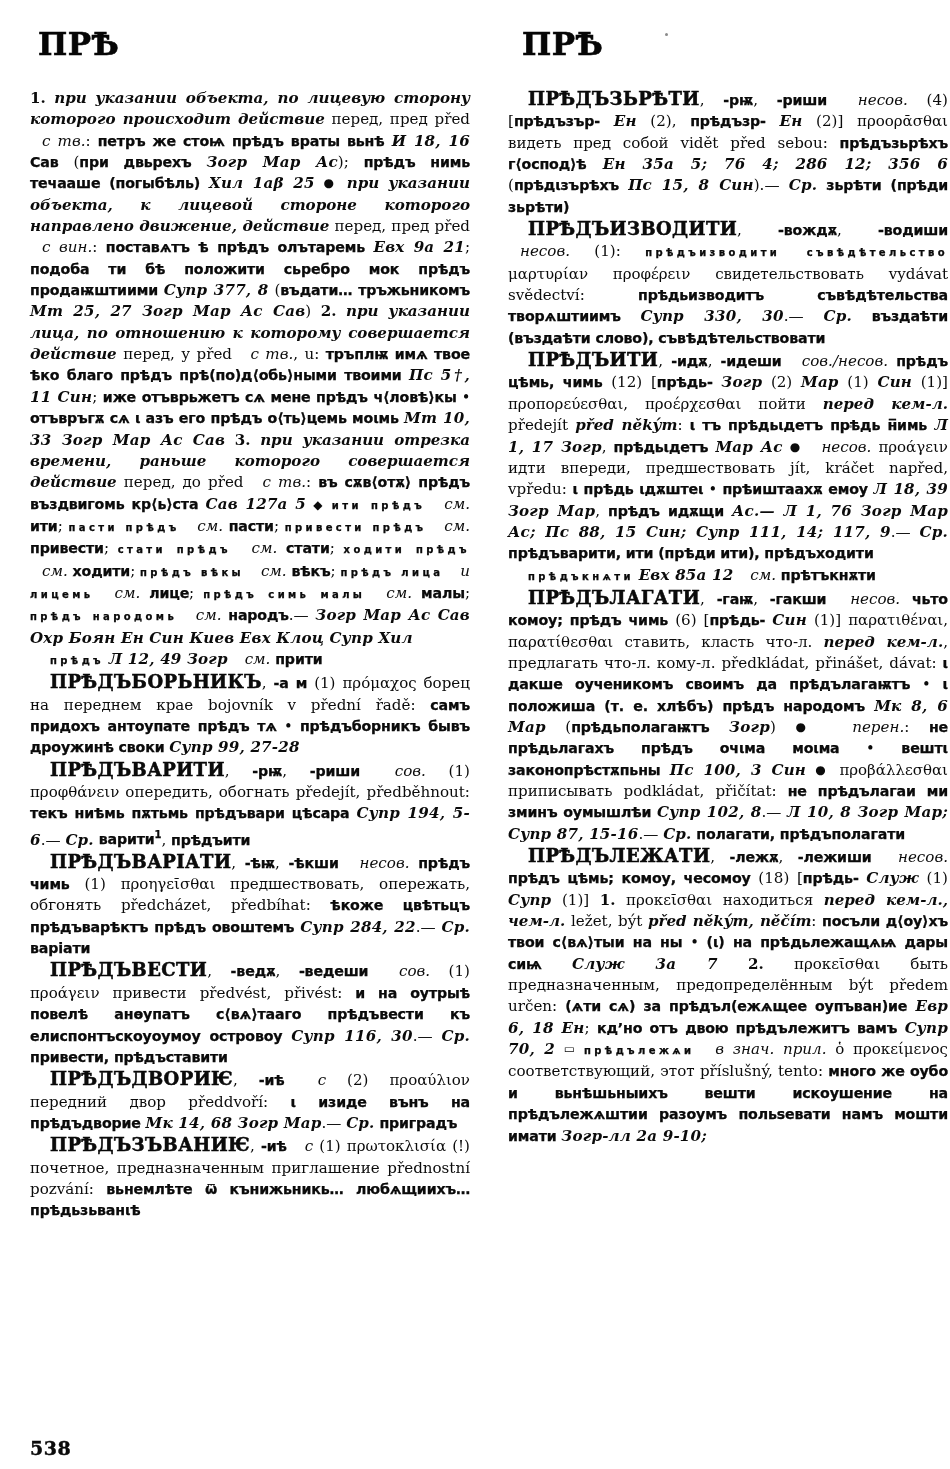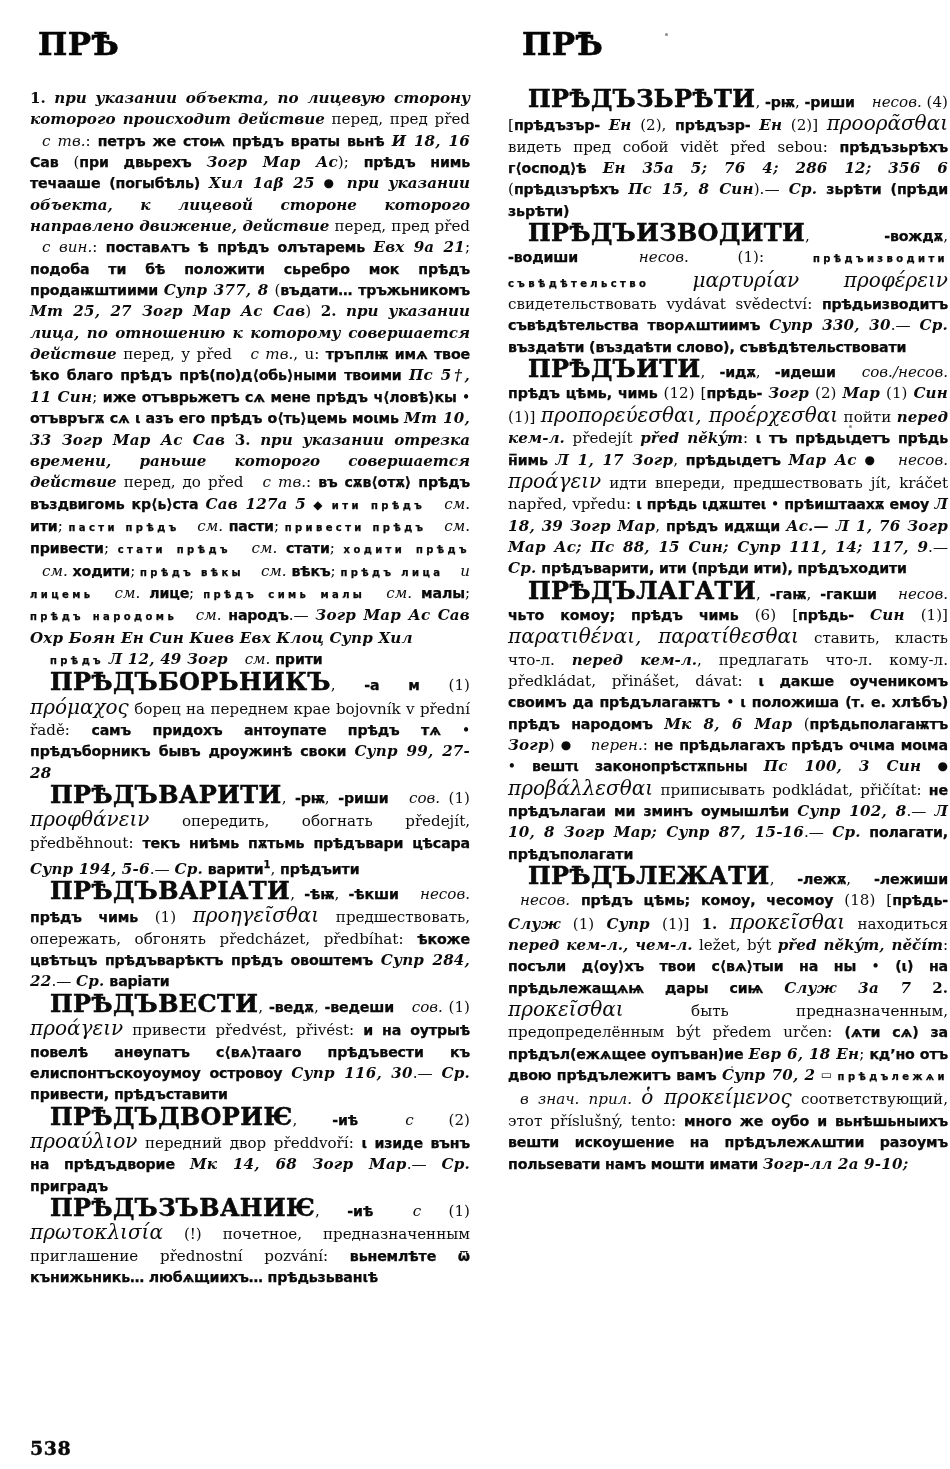--- a/index.html
+++ b/index.html
@@ -87,21 +87,21 @@
     font-family: "DejaVu Sans", "Liberation Sans", sans-serif;
     font-weight: 700;
     font-size: 14.2px;
     letter-spacing: -0.15px;
     -webkit-text-stroke: 0.25px #000;
   }
   
   .hw {
     font-family: "DejaVu Serif", "Liberation Serif", serif;
     font-weight: 700;
-    font-size: 24px;
+    font-size: 18px;
     letter-spacing: 0.4px;
     -webkit-text-stroke: 0.5px #000;
   }
   
   .sp {
     font-family: "DejaVu Sans", "Liberation Sans", sans-serif;
     font-weight: 700;
     font-size: 10px;
     letter-spacing: 3.4px;
     -webkit-text-stroke: 0.25px #000;
@@ -118,22 +118,21 @@
     letter-spacing: 0.2px;
   }
   
   .ru { font-weight: 400; }
   
   .cz { font-weight: 400; }
   
   .gr {
     font-family: "DejaVu Serif", "Liberation Serif", serif;
     font-weight: 400;
-    font-size: 20px;
-    font-style: italic;
+    font-size: 15px;
   }
   .numr { font-weight: 700; }
   
   .gram { font-style: italic; margin-left: 12px; }
   
   .bul { font-weight: 700; font-size: 12px; vertical-align: 1px; }
   .dia { font-weight: 700; font-size: 12px; vertical-align: 0px; }
   .sq  { font-weight: 400; font-size: 12px; vertical-align: 1px; }
   .sup { font-size: 10px; vertical-align: super; }
 
@@ -175,20 +174,21 @@
         <p class="blk entry"><span class="hw">ПРѢДЪВАРИТИ</span>, <span class="cs">-рѭ</span>, <span class="cs">-риши</span> <span class="gram">сов.</span> (1) <span class="gr">προφθάνειν</span> <span class="ru">опередить, обогнать</span> <span class="cz">předejít, předběhnout</span>: <span class="cs">текъ ниѣмь пѫтьмь прѣдъвари цѣсара</span> <span class="src">Супр 194, 5-6</span>.— <span class="src">Ср.</span> <span class="cs">варити<span class="sup">1</span></span>, <span class="cs">прѣдъити</span></p>
         <p class="blk entry"><span class="hw">ПРѢДЪВАРIАТИ</span>, <span class="cs">-ѣѭ</span>, <span class="cs">-ѣкши</span> <span class="gram">несов.</span> <span class="cs">прѣдъ чимь</span> (1) <span class="gr">προηγεῖσθαι</span> <span class="ru">предшествовать, опережать, обгонять</span> <span class="cz">předcházet, předbíhat</span>: <span class="cs">ѣкоже цвѣтьцъ прѣдъварѣктъ прѣдъ овоштемъ</span> <span class="src">Супр 284, 22</span>.— <span class="src">Ср.</span> <span class="cs">варіати</span></p>
         <p class="blk entry"><span class="hw">ПРѢДЪВЕСТИ</span>, <span class="cs">-ведѫ</span>, <span class="cs">-ведеши</span> <span class="gram">сов.</span> (1) <span class="gr">προάγειν</span> <span class="ru">привести</span> <span class="cz">předvést, přivést</span>: <span class="cs">и на оутрыѣ повелѣ анѳупатъ с⟨вѧ⟩тааго прѣдъвести къ елиспонтъскоуоумоу островоу</span> <span class="src">Супр 116, 30</span>.— <span class="src">Ср.</span> <span class="cs">привести, прѣдъставити</span></p>
         <p class="blk entry"><span class="hw">ПРѢДЪДВОРИѤ</span>, <span class="cs">-иѣ</span> <span class="gram">с</span> (2) <span class="gr">προαύλιον</span> <span class="ru">передний двор</span> <span class="cz">předdvoří</span>: <span class="cs">ι изиде вънъ на прѣдъдворие</span> <span class="src">Мк 14, 68 Зогр Мар</span>.— <span class="src">Ср.</span> <span class="cs">приградъ</span></p>
         <p class="blk entry"><span class="hw">ПРѢДЪЗЪВАНИѤ</span>, <span class="cs">-иѣ</span> <span class="gram">с</span> (1) <span class="gr">πρωτοκλισία</span> (!) <span class="ru">почетное, предназначенным приглашение</span> <span class="cz">přednostní pozvání</span>: <span class="cs">вьнемлѣте ѿ кънижьникь… любѧщиихъ… прѣдьзьванιѣ</span></p>
       </div>
     <div class="col right" id="col-right">
         <p class="blk entry"><span class="hw">ПРѢДЪЗЬРѢТИ</span>, <span class="cs">-рѭ</span>, <span class="cs">-риши</span> <span class="gram">несов.</span> (4) [<span class="cs">прѣдъзър-</span> <span class="src">Ен</span> (2), <span class="cs">прѣдъзр-</span> <span class="src">Ен</span> (2)] <span class="gr">προορᾶσθαι</span> <span class="ru">видеть пред собой</span> <span class="cz">vidět před sebou</span>: <span class="cs">прѣдъзьрѣхъ г⟨оспод⟩ѣ</span> <span class="src">Ен 35а 5; 76 4; 286 12; 356 6</span> (<span class="cs">прѣдιзърѣхъ</span> <span class="src">Пс 15, 8 Син</span>).— <span class="src">Ср.</span> <span class="cs">зьрѣти (прѣди зьрѣти)</span></p>
         <p class="blk entry"><span class="hw">ПРѢДЪИЗВОДИТИ</span>, <span class="cs">-вождѫ</span>, <span class="cs">-водиши</span> <span class="gram">несов.</span> (1): <span class="sp">прѣдъизводити съвѣдѣтельство</span> <span class="gr">μαρτυρίαν προφέρειν</span> <span class="ru">свидетельствовать</span> <span class="cz">vydávat svědectví</span>: <span class="cs">прѣдьизводитъ съвѣдѣтельства творѧштиимъ</span> <span class="src">Супр 330, 30</span>.— <span class="src">Ср.</span> <span class="cs">въздаѣти (въздаѣти слово), съвѣдѣтельствовати</span></p>
         <p class="blk entry"><span class="hw">ПРѢДЪИТИ</span>, <span class="cs">-идѫ</span>, <span class="cs">-идеши</span> <span class="gram">сов./несов.</span> <span class="cs">прѣдъ цѣмь, чимь</span> (12) [<span class="cs">прѣдь-</span> <span class="src">Зогр</span> (2) <span class="src">Мар</span> (1) <span class="src">Син</span> (1)] <span class="gr">προπορεύεσθαι, προέρχεσθαι</span> <span class="ru">пойти</span> <span class="it">перед кем-л.</span> <span class="cz">předejít</span> <span class="it">před někým</span>: <span class="cs">ι тъ прѣдьιдетъ прѣдь н̅имь</span> <span class="src">Л 1, 17 Зогр</span>, <span class="cs">прѣдьιдетъ</span> <span class="src">Мар Ас</span> <span class="bul">●</span> <span class="gram">несов.</span> <span class="gr">προάγειν</span> <span class="ru">идти впереди, предшествовать</span> <span class="cz">jít, kráčet napřed, vpředu</span>: <span class="cs">ι прѣдь ιдѫштеι</span> <span class="bul">•</span> <span class="cs">прѣиштаахѫ емоу</span> <span class="src">Л 18, 39 Зогр Мар</span>, <span class="cs">прѣдъ идѫщи</span> <span class="src">Ас.— Л 1, 76 Зогр Мар Ас; Пс 88, 15 Син; Супр 111, 14; 117, 9</span>.— <span class="src">Ср.</span> <span class="cs">прѣдъварити, ити (прѣди ити), прѣдъходити</span></p>
+        <p class="blk subentry"><span class="sp">прѣдъкнѧти</span> <span class="src">Евх 85а 12</span> <span class="gram">см.</span> <span class="cs">прѣтъкнѫти</span></p>
         <p class="blk entry"><span class="hw">ПРѢДЪЛАГАТИ</span>, <span class="cs">-гаѭ</span>, <span class="cs">-гакши</span> <span class="gram">несов.</span> <span class="cs">чьто комоу; прѣдъ чимь</span> (6) [<span class="cs">прѣдь-</span> <span class="src">Син</span> (1)] <span class="gr">παρατιθέναι, παρατίθεσθαι</span> <span class="ru">ставить, класть что-л.</span> <span class="it">перед кем-л.</span>, <span class="ru">предлагать что-л. кому-л.</span> <span class="cz">předkládat, přinášet, dávat</span>: <span class="cs">ι дакше оученикомъ своимъ да прѣдълагаѭтъ</span> <span class="bul">•</span> <span class="cs">ι положиша (т. е. хлѣбъ) прѣдъ народомъ</span> <span class="src">Мк 8, 6 Мар</span> (<span class="cs">прѣдьполагаѭтъ</span> <span class="src">Зогр</span>) <span class="bul">●</span> <span class="gram">перен.</span>: <span class="cs">не прѣдьлагахъ прѣдъ очιма моιма</span> <span class="bul">•</span> <span class="cs">вештι законопрѣстѫпьны</span> <span class="src">Пс 100, 3 Син</span> <span class="bul">●</span> <span class="gr">προβάλλεσθαι</span> <span class="ru">приписывать</span> <span class="cz">podkládat, přičítat</span>: <span class="cs">не прѣдълагаи ми зминъ оумышлѣи</span> <span class="src">Супр 102, 8</span>.— <span class="src">Л 10, 8 Зогр Мар; Супр 87, 15-16</span>.— <span class="src">Ср.</span> <span class="cs">полагати, прѣдъполагати</span></p>
         <p class="blk entry"><span class="hw">ПРѢДЪЛЕЖАТИ</span>, <span class="cs">-лежѫ</span>, <span class="cs">-лежиши</span> <span class="gram">несов.</span> <span class="cs">прѣдъ цѣмь; комоу, чесомоу</span> (18) [<span class="cs">прѣдь-</span> <span class="src">Служ</span> (1) <span class="src">Супр</span> (1)] <span class="numr">1.</span> <span class="gr">προκεῖσθαι</span> <span class="ru">находиться</span> <span class="it">перед кем-л., чем-л.</span> <span class="cz">ležet, být</span> <span class="it">před někým, něčím</span>: <span class="cs">посъли д⟨оу⟩хъ твои с⟨вѧ⟩тыи на ны</span> <span class="bul">•</span> <span class="cs">(ι) на прѣдьлежащѧѩ дары сиѩ</span> <span class="src">Служ 3а 7</span> <span class="numr">2.</span> <span class="gr">προκεῖσθαι</span> <span class="ru">быть предназначенным, предопределённым</span> <span class="cz">být předem určen</span>: <span class="cs">(ѧти сѧ) за прѣдъл(ежѧщее оупъван)ие</span> <span class="src">Евр 6, 18 Ен</span>; <span class="cs">кд’но отъ двою прѣдълежитъ вамъ</span> <span class="src">Супр 70, 2</span> <span class="sq">▭</span> <span class="sp">прѣдълежѧи</span> <span class="gram">в знач. прил.</span> <span class="gr">ὁ προκείμενος</span> <span class="ru">соответствующий, этот</span> <span class="cz">příslušný, tento</span>: <span class="cs">много же оубо и вьнѣшьныихъ вешти искоушение на прѣдълежѧштии разоумъ польѕевати намъ мошти имати</span> <span class="src">Зогр-лл 2а 9-10;</span></p>
       </div>
   </div>
 
   <div class="folio">538</div>
 
   <div class="speck" style="left:665px; top:33px;  width:3px; height:3px;"></div>
   <div class="speck" style="left:849px; top:425px; width:3px; height:3px;"></div>
   <div class="speck" style="left:731px; top:1066px;width:2px; height:2px;"></div>

